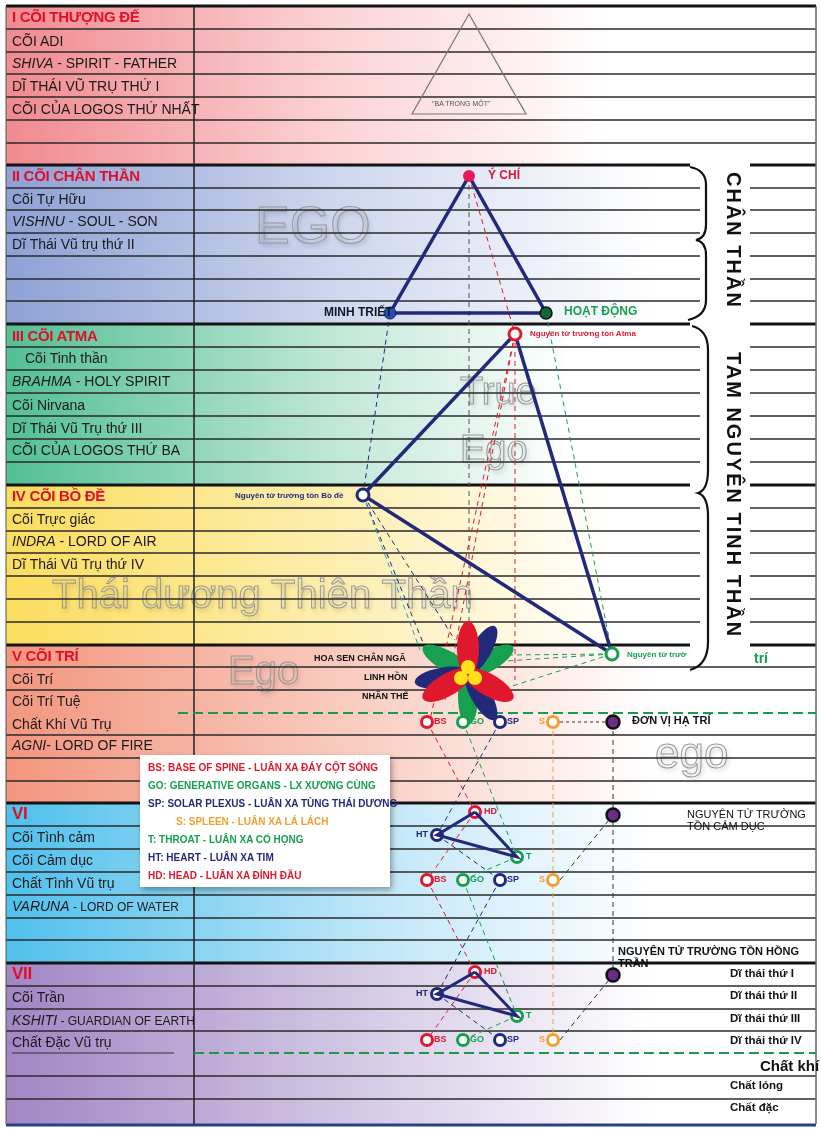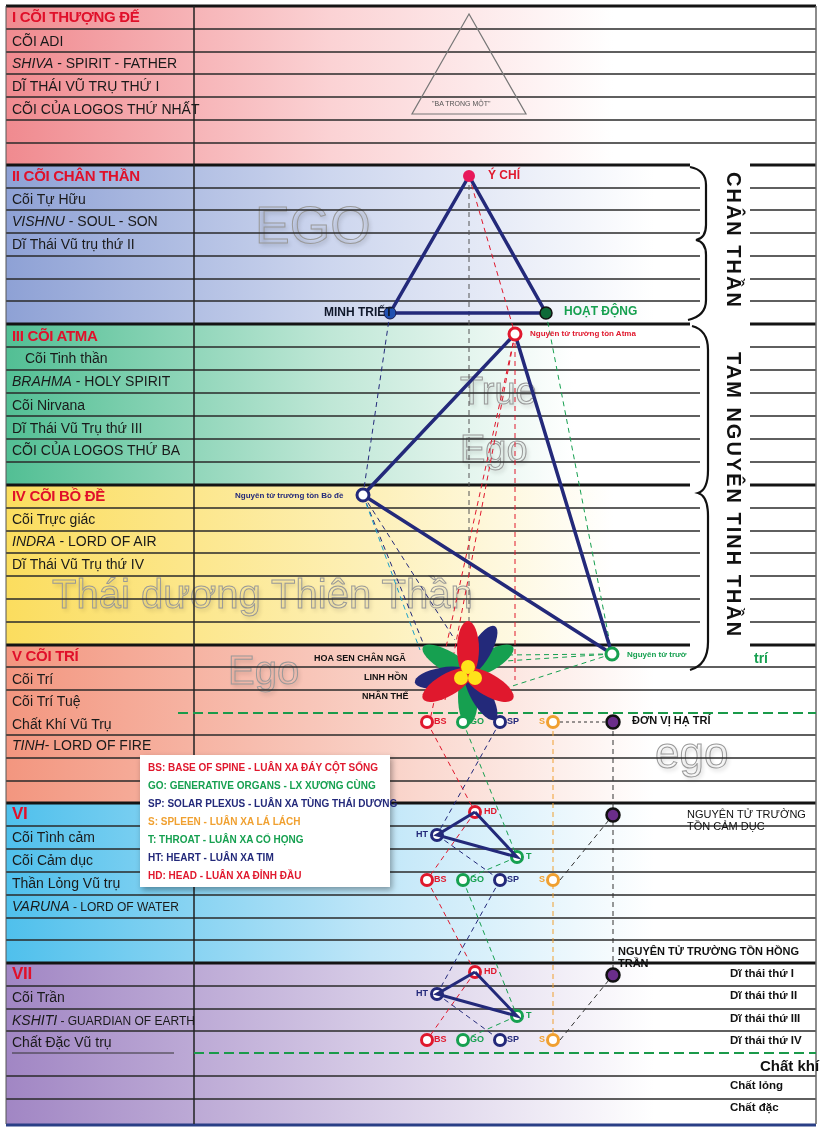--- a/index.html
+++ b/index.html
@@ -148,26 +148,26 @@
 
   <div class="label title" style="top:485px;">IV CÕI BỒ ĐỀ</div>
   <div class="label" style="top:508px;">Cõi Trực giác</div>
   <div class="label" style="top:530px;"><i>INDRA</i><span> - LORD OF AIR</span></div>
   <div class="label" style="top:553px;">Dĩ Thái Vũ Trụ thứ IV</div>
 
   <div class="label title" style="top:645px;">V CÕI TRÍ</div>
   <div class="label" style="top:668px;">Cõi Trí</div>
   <div class="label" style="top:690px;">Cõi Trí Tuệ</div>
   <div class="label" style="top:713px;">Chất Khí Vũ Trụ</div>
-  <div class="label" style="top:734px;"><i>TINH</i><span>- LORD OF FIRE</span></div>
+  <div class="label" style="top:734px;"><i>AGNI</i><span>- LORD OF FIRE</span></div>
 
   <div class="label title" style="top:803px;font-size:17px;">VI</div>
   <div class="label" style="top:826px;">Cõi Tình cảm</div>
   <div class="label" style="top:849px;">Cõi Cảm dục</div>
-  <div class="label" style="top:872px;">Thần Lỏng Vũ trụ</div>
+  <div class="label" style="top:872px;">Chất Tình Vũ trụ</div>
   <div class="label" style="top:895px;"><i>VARUNA</i><span class="small"> - LORD OF WATER</span></div>
 
   <div class="label title" style="top:963px;font-size:17px;">VII</div>
   <div class="label" style="top:986px;">Cõi Trần</div>
   <div class="label" style="top:1009px;"><i>KSHITI</i><span class="small"> - GUARDIAN OF EARTH</span></div>
   <div class="label" style="top:1031px;">Chất Đặc Vũ trụ</div>
 
   <svg width="821" height="1129" style="position:absolute;left:0;top:0;">
 
     <polygon points="469,14 412,114 526,114" fill="none" stroke="#777" stroke-width="1.2"></polygon>
@@ -319,18 +319,18 @@
   <div style="position:absolute;left:730px;top:1079px;font-size:11.5px;font-weight:bold;color:#111;">Chất lỏng</div>
   <div style="position:absolute;left:730px;top:1101px;font-size:11.5px;font-weight:bold;color:#111;">Chất đặc</div>
 
   <div class="vtext" style="left:722px;top:172px;">CHÂN THẦN</div>
   <div class="vtext" style="left:722px;top:352px;">TAM NGUYÊN TINH THẦN</div>
 
   <div class="legend">
     <div style="color:#e0182d;">BS: BASE OF SPINE - LUÂN XA ĐÁY CỘT SỐNG</div>
     <div style="color:#16a050;">GO: GENERATIVE ORGANS - LX XƯƠNG CÙNG</div>
     <div style="color:#23297a;">SP: SOLAR PLEXUS - LUÂN XA TÙNG THÁI DƯƠNG</div>
-    <div style="color:#f0a030;">S: SPLEEN - LUÂN XA LÁ LÁCH</div>
+    <div style="color:#f0a030;margin-left:28px;">S: SPLEEN - LUÂN XA LÁ LÁCH</div>
     <div style="color:#16a050;">T: THROAT - LUÂN XA CỔ HỌNG</div>
     <div style="color:#23297a;">HT: HEART - LUÂN XA TIM</div>
     <div style="color:#e0182d;">HD: HEAD - LUÂN XA ĐỈNH ĐẦU</div>
   </div>
 </div>
 
 </body></html>

